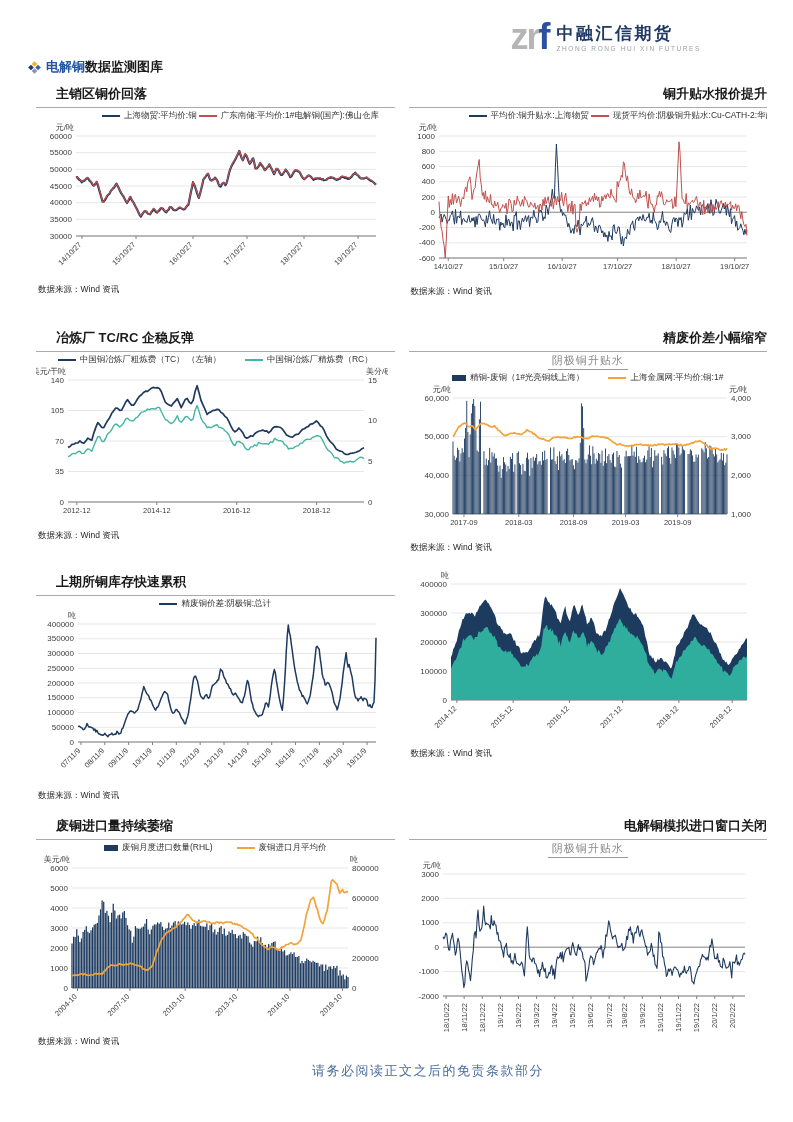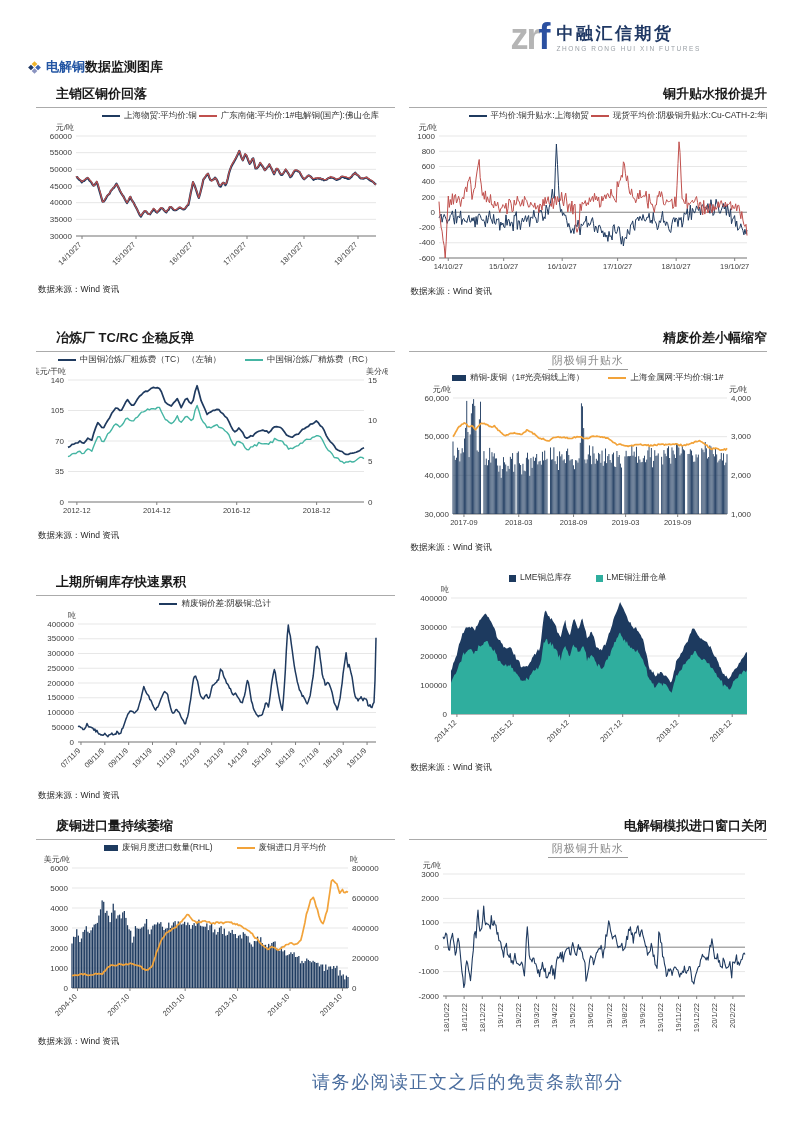--- a/index.html
+++ b/index.html
@@ -28,21 +28,21 @@
   .inner-title:empty{display:none;border:none;margin:0;}
   .legend{display:flex;font-size:8.5px;color:#333;margin:2px 0 0 0;min-height:0;}
   .legend.row{flex-direction:row;justify-content:center;gap:24px;flex-wrap:wrap;}
   .legend.column{flex-direction:row;gap:2px;}
   .legend-item{display:flex;align-items:center;gap:4px;white-space:nowrap;}
   .mk-line{width:18px;height:2.5px;display:inline-block;}
   .mk-bar{width:14px;height:6px;display:inline-block;}
   .mk-square{width:7px;height:7px;display:inline-block;}
   svg.plot{display:block;width:352px;}
   .source{font-size:8.5px;color:#262626;margin-top:12px;padding-left:2px;}
-  .footer{margin-top:12px;padding-left:312px;font-family:"Liberation Serif","DejaVu Serif",serif;font-size:18px;color:#4a6d9e;letter-spacing:1.5px;}
+  .footer{margin-top:4px;padding-left:312px;font-family:"Liberation Serif","DejaVu Serif",serif;font-size:13px;color:#4a6d9e;letter-spacing:1.5px;}
 </style>
 </head>
 <body>
 
 <div class="header">
   <div class="logo">
     <div class="logo-zrf"><span class="logo-zr">zr</span><span class="logo-f">f</span></div>
     <div class="logo-names">
       <div class="logo-cn">中融汇信期货</div>
       <div class="logo-en">ZHONG RONG HUI XIN FUTURES</div>
@@ -526,30 +526,20 @@
         <line x1="307.22" x2="307.22" y1="132" y2="135" stroke="#7f7f7f" stroke-width="1"></line>
         <text x="307.22" y="141" text-anchor="end" font-size="7.5" fill="#3d3d3d" transform="rotate(-45 307.22 141)">18/11/9</text>
         <line x1="331.06" x2="331.06" y1="132" y2="135" stroke="#7f7f7f" stroke-width="1"></line>
         <text x="331.06" y="141" text-anchor="end" font-size="7.5" fill="#3d3d3d" transform="rotate(-45 331.06 141)">19/11/9</text>
         <text x="40" y="8" text-anchor="end" font-size="8" fill="#3d3d3d">吨</text>
         <path d="M42.0 116.7 L43.0 116.2 L44.0 116.7 L45.0 117.6 L46.0 117.9 L47.0 119.6 L48.0 119.6 L49.0 118.3 L50.0 116.6 L51.0 113.5 L52.0 115.6 L53.0 117.1 L54.0 116.8 L55.0 117.3 L56.0 117.7 L56.9 118.1 L57.9 120.3 L58.9 119.0 L59.9 121.9 L60.9 120.3 L61.9 122.6 L62.9 124.0 L63.9 124.1 L64.9 125.0 L65.9 124.8 L66.9 125.3 L67.9 124.6 L68.9 123.3 L69.9 124.8 L70.9 125.7 L71.9 126.7 L72.9 125.0 L73.9 124.6 L74.9 124.2 L75.9 123.1 L76.9 124.8 L77.9 124.7 L78.9 124.1 L79.9 124.3 L80.9 121.2 L81.9 122.3 L82.9 124.0 L83.9 123.5 L84.9 123.1 L85.9 118.9 L86.8 118.3 L87.8 115.4 L88.8 112.5 L89.8 109.4 L90.8 107.0 L91.8 104.3 L92.8 103.0 L93.8 101.3 L94.8 101.0 L95.8 101.3 L96.8 101.5 L97.8 102.8 L98.8 102.9 L99.8 101.6 L100.8 100.7 L101.8 99.5 L102.8 96.1 L103.8 92.4 L104.8 89.6 L105.8 84.7 L106.8 80.6 L107.8 76.4 L108.8 79.3 L109.8 81.6 L110.8 83.8 L111.8 84.8 L112.8 86.0 L113.8 89.5 L114.8 90.1 L115.8 92.4 L116.7 94.9 L117.7 97.0 L118.7 98.9 L119.7 100.1 L120.7 97.5 L121.7 97.2 L122.7 95.1 L123.7 92.3 L124.7 89.4 L125.7 87.2 L126.7 84.9 L127.7 82.8 L128.7 81.5 L129.7 82.7 L130.7 83.2 L131.7 84.6 L132.7 90.3 L133.7 94.0 L134.7 98.0 L135.7 101.3 L136.7 103.0 L137.7 102.9 L138.7 101.7 L139.7 99.8 L140.7 99.5 L141.7 101.2 L142.7 101.8 L143.7 103.4 L144.7 106.2 L145.7 108.4 L146.6 109.5 L147.6 111.2 L148.6 113.8 L149.6 113.7 L150.6 109.1 L151.6 106.7 L152.6 102.3 L153.6 95.2 L154.6 89.8 L155.6 82.2 L156.6 74.6 L157.6 68.6 L158.6 66.4 L159.6 66.1 L160.6 69.0 L161.6 71.3 L162.6 76.7 L163.6 82.6 L164.6 85.8 L165.6 87.3 L166.6 88.5 L167.6 88.9 L168.6 86.6 L169.6 85.3 L170.6 84.6 L171.6 87.3 L172.6 88.3 L173.6 87.1 L174.6 82.9 L175.6 78.2 L176.5 75.2 L177.5 75.0 L178.5 74.0 L179.5 72.9 L180.5 72.4 L181.5 70.1 L182.5 70.1 L183.5 64.3 L184.5 59.1 L185.5 60.4 L186.5 61.4 L187.5 65.8 L188.5 68.2 L189.5 69.7 L190.5 73.1 L191.5 73.9 L192.5 75.5 L193.5 78.2 L194.5 78.6 L195.5 82.0 L196.5 84.1 L197.5 84.9 L198.5 83.9 L199.5 83.1 L200.5 84.9 L201.5 86.8 L202.5 88.1 L203.5 89.6 L204.5 92.0 L205.5 92.3 L206.4 92.7 L207.4 88.5 L208.4 86.0 L209.4 81.4 L210.4 74.8 L211.4 70.5 L212.4 72.6 L213.4 78.2 L214.4 84.7 L215.4 91.1 L216.4 93.6 L217.4 98.4 L218.4 100.7 L219.4 102.4 L220.4 104.5 L221.4 105.3 L222.4 106.7 L223.4 105.4 L224.4 105.6 L225.4 105.3 L226.4 104.4 L227.4 100.7 L228.4 98.0 L229.4 93.5 L230.4 93.0 L231.4 94.2 L232.4 97.0 L233.4 91.2 L234.4 83.8 L235.4 75.4 L236.3 69.3 L237.3 64.0 L238.3 59.6 L239.3 62.7 L240.3 70.2 L241.3 76.1 L242.3 82.3 L243.3 88.1 L244.3 92.8 L245.3 97.1 L246.3 100.2 L247.3 90.5 L248.3 76.7 L249.3 61.1 L250.3 41.1 L251.3 25.3 L252.3 15.0 L253.3 22.3 L254.3 25.9 L255.3 33.8 L256.3 40.9 L257.3 48.6 L258.3 55.8 L259.3 61.6 L260.3 66.3 L261.3 71.9 L262.3 75.2 L263.3 79.7 L264.3 81.0 L265.3 83.2 L266.2 86.3 L267.2 85.7 L268.2 88.0 L269.2 89.7 L270.2 92.3 L271.2 93.9 L272.2 91.7 L273.2 88.4 L274.2 85.4 L275.2 78.7 L276.2 71.8 L277.2 66.0 L278.2 56.1 L279.2 46.4 L280.2 37.0 L281.2 36.3 L282.2 38.0 L283.2 39.3 L284.2 48.3 L285.2 55.1 L286.2 64.1 L287.2 68.0 L288.2 69.9 L289.2 75.0 L290.2 74.5 L291.2 72.6 L292.2 72.8 L293.2 74.0 L294.2 76.8 L295.2 79.5 L296.1 82.5 L297.1 87.3 L298.1 92.6 L299.1 94.6 L300.1 96.4 L301.1 99.9 L302.1 96.8 L303.1 92.6 L304.1 88.2 L305.1 80.2 L306.1 73.3 L307.1 63.4 L308.1 56.7 L309.1 49.9 L310.1 42.7 L311.1 51.4 L312.1 57.0 L313.1 54.4 L314.1 58.8 L315.1 63.3 L316.1 67.1 L317.1 74.2 L318.1 81.3 L319.1 86.2 L320.1 88.2 L321.1 88.5 L322.1 90.9 L323.1 88.7 L324.1 88.5 L325.1 86.7 L326.0 88.7 L327.0 90.7 L328.0 88.2 L329.0 88.7 L330.0 88.9 L331.0 90.6 L332.0 95.7 L333.0 96.2 L334.0 94.7 L335.0 97.3 L336.0 97.5 L337.0 94.0 L338.0 92.4 L339.0 70.5 L340.0 27.7 " fill="none" stroke="#1f3a5f" stroke-width="1.5" stroke-linejoin="round"></path>
       </svg>
     <div class="source">数据来源：Wind 资讯</div>
   </div>
   <div class="panel right">
-    <div class="legend row">
-        <span class="legend-item">
-          <span class="mk-square" style="background: rgb(29, 58, 95);"></span>
-          <span>LME铜总库存</span>
-        </span>
-        <span class="legend-item">
-          <span class="mk-square" style="background: rgb(47, 174, 158);"></span>
-          <span>LME铜注册仓单</span>
-        </span>
-      </div>
     <svg class="plot" viewBox="0 0 352 166" height="166">
         <line x1="42" x2="338" y1="130" y2="130" stroke="#e7e7e7" stroke-width="1"></line>
         <text x="38" y="132.5" text-anchor="end" font-size="8" fill="#3d3d3d">0</text>
         <line x1="42" x2="338" y1="101" y2="101" stroke="#e7e7e7" stroke-width="1"></line>
         <text x="38" y="103.5" text-anchor="end" font-size="8" fill="#3d3d3d">100000</text>
         <line x1="42" x2="338" y1="72" y2="72" stroke="#e7e7e7" stroke-width="1"></line>
         <text x="38" y="74.5" text-anchor="end" font-size="8" fill="#3d3d3d">200000</text>
         <line x1="42" x2="338" y1="43" y2="43" stroke="#e7e7e7" stroke-width="1"></line>
         <text x="38" y="45.5" text-anchor="end" font-size="8" fill="#3d3d3d">300000</text>
         <line x1="42" x2="338" y1="14" y2="14" stroke="#e7e7e7" stroke-width="1"></line>

